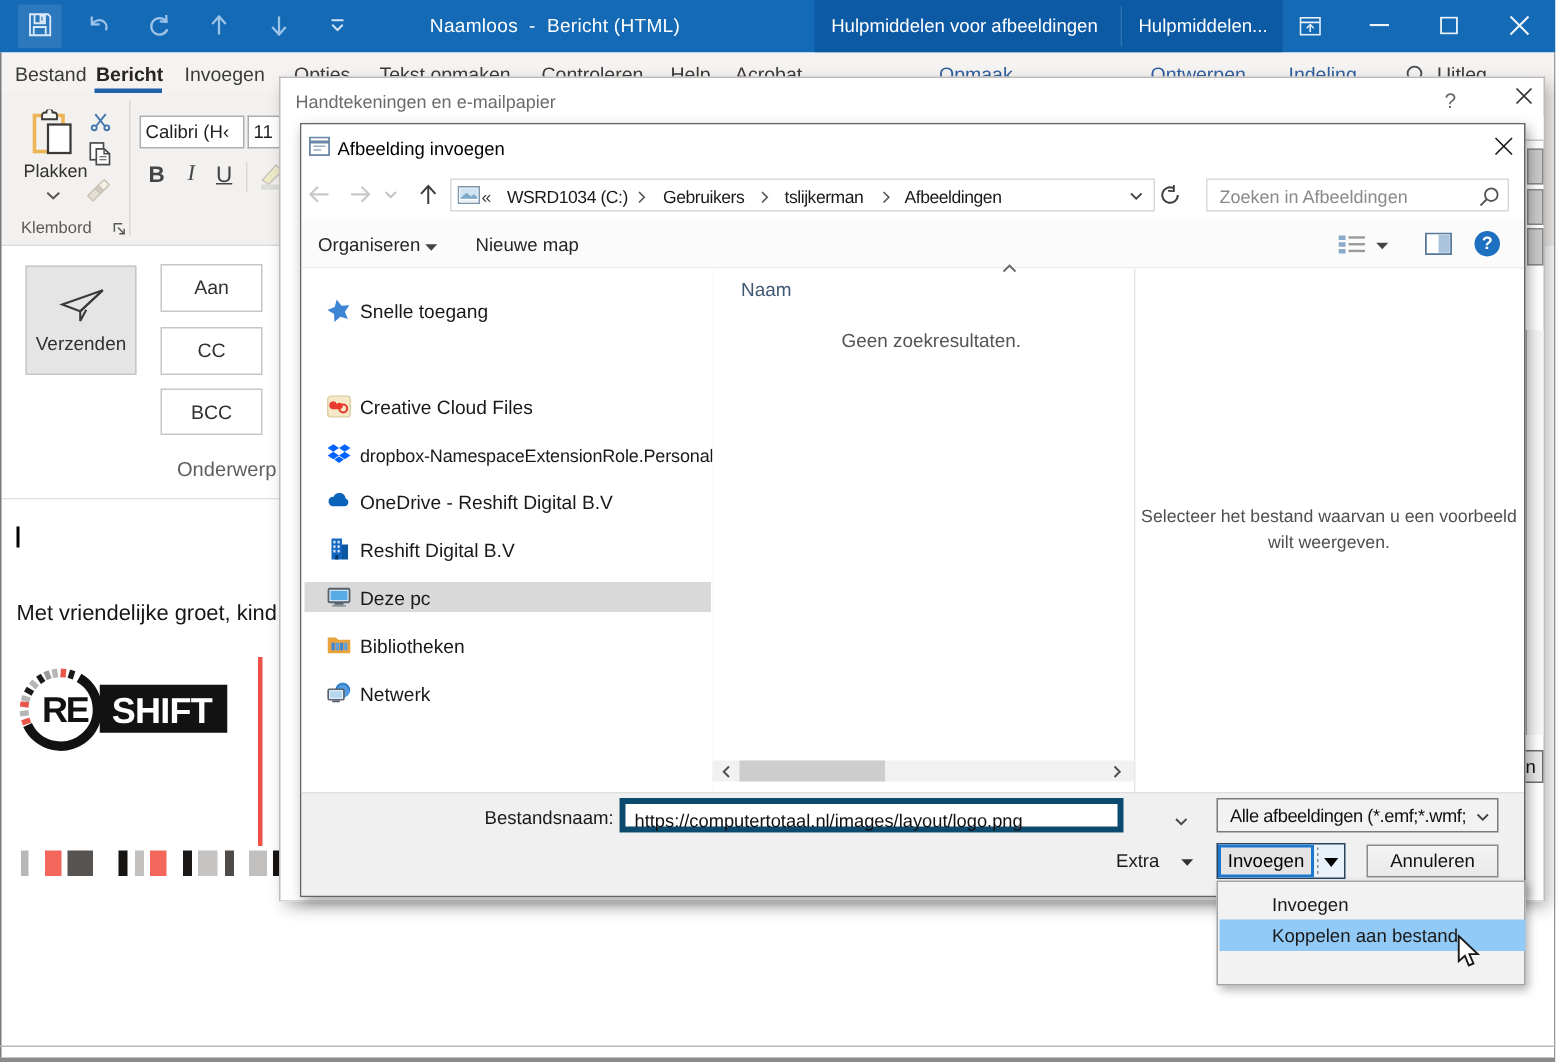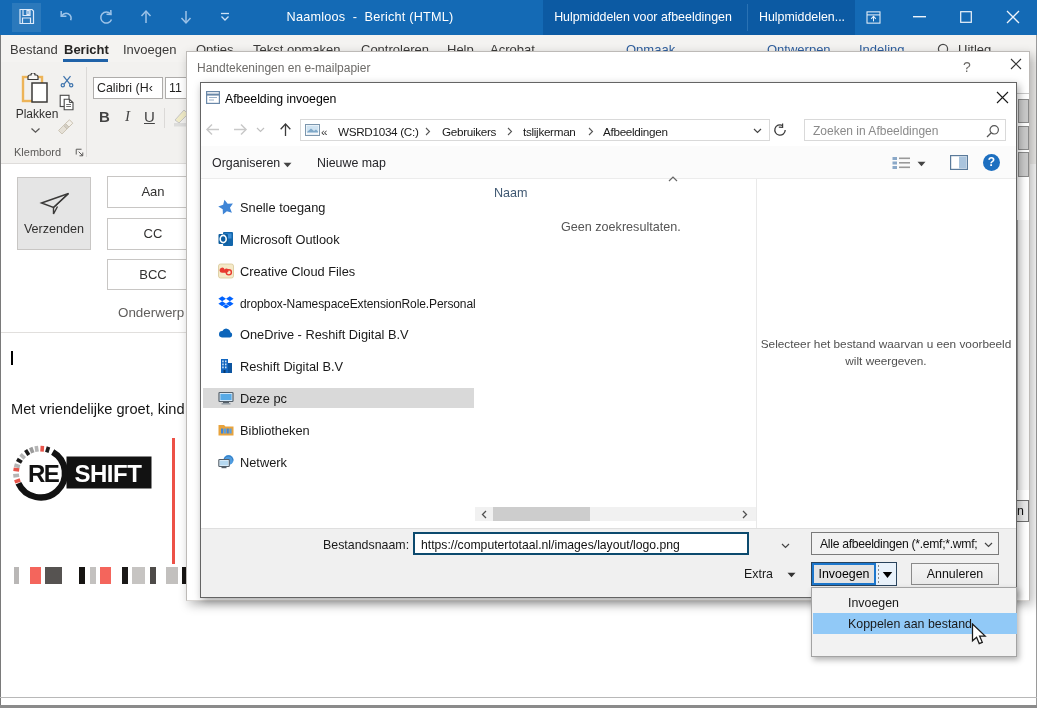--- a/index.html
+++ b/index.html
@@ -20,21 +20,21 @@
 .tab { top:7px; font-size:13px; color:#3b3a39; white-space:nowrap; }
 .tabblue { color:#2f5f9e; }
 #berunder { left:62px; top:24px; width:45px; height:3px; background:#1f62a8; }
 
 
 #ribbon { left:1px; top:62px; width:1035px; height:102px; background:#f2f1ef; border-bottom:1px solid #dedcda; }
 .rlbl { font-size:11px; color:#5c5a58; }
 
 
 #compose { left:1px; top:164px; width:185px; height:169px; background:#fff; border-bottom:1px solid #e1dfdd; }
-.fieldbtn { left:106px; width:92px; border:1px solid #c8c6c4; background:#fff; font-size:13px; color:#323130; text-align:center; }
+.fieldbtn { left:106px; width:68px; border:1px solid #c8c6c4; background:#fff; font-size:13px; color:#323130; text-align:center; }
 #verzenden { left:16px; top:13px; width:74px; height:73px; border:1px solid #c8c6c4; background:#e5e5e5; text-align:center; }
 #verzenden .vt { position:static; margin-top:44px; font-size:12.6px; color:#323130; }
 
 
 #mailbody { left:1px; top:333px; width:185px; height:364px; background:#fff; }
 
 
 #winL { left:0; top:35px; width:1px; height:670px; background:#7a7a7a; }
 #winR { left:1036px; top:35px; width:1px; height:670px; background:#9a9a9a; }
 #winB { left:0; top:705px; width:1037px; height:3px; background:#8b8b8b; }
@@ -353,29 +353,20 @@
       <div style="left:782px;top:8px;width:17px;height:17px;text-align:center;font-size:12px;font-weight:bold;color:#fff;line-height:17px;">?</div>
     </div>
     <div style="left:274px;top:96px;width:1px;height:349px;background:#ebebeb;"></div>
     <div id="sidebar">
       <div class="sbitem" style="top:13px;">
           <div class="lb">Snelle toegang</div>
         <svg class="sbico" viewBox="0 0 16 16">
             <path d="M8 0.5 L10.3 5.2 L15.5 6 L11.7 9.6 L12.6 14.8 L8 12.3 L3.4 14.8 L4.3 9.6 L0.5 6 L5.7 5.2 Z" fill="#3f85d6" transform="rotate(-12 8 8)"></path>
           </svg>
         </div>
-      <div class="sbitem" style="top:45px;">
-          <div class="lb">Microsoft Outlook</div>
-        <svg class="sbico" viewBox="0 0 16 16">
-            <rect x="5" y="1" width="10" height="14" rx="1" fill="#1266ab"></rect>
-            <rect x="6.5" y="2.5" width="7" height="5" fill="#3e90d8"></rect>
-            <rect x="0.5" y="3" width="9.5" height="10" rx="1" fill="#0d5d9e"></rect>
-            <ellipse cx="5.2" cy="8" rx="3" ry="3.6" fill="none" stroke="#fff" stroke-width="1.6"></ellipse>
-          </svg>
-        </div>
       <div class="sbitem" style="top:77px;">
           <div class="lb">Creative Cloud Files</div>
         <svg class="sbico" viewBox="0 0 16 16">
             <rect x="0.5" y="1" width="15" height="14" rx="2" fill="#f5e9c8" stroke="#d8c898" stroke-width="0.8"></rect>
             <path d="M4.2 9.8 a2.6 2.6 0 1 1 2.4 -3.4 a2.2 2.2 0 1 1 2.2 3.4 Z" fill="#e83a30"></path>
             <circle cx="10.8" cy="9.3" r="2.6" fill="none" stroke="#e83a30" stroke-width="1.4"></circle>
           </svg>
         </div>
       <div class="sbitem" style="top:109px;">
           <div class="lb" style="font-size:12px;letter-spacing:-0.1px;top:9px;">dropbox-NamespaceExtensionRole.Personal</div>
@@ -455,21 +446,21 @@
           </svg>
         <div style="left:18px;top:0;width:97px;height:14px;background:#cdcdcd;"></div>
       </div>
     </div>
     <div id="preview">
       <div style="left:-8px;top:157px;width:276px;text-align:center;font-size:11.8px;color:#4f4f4f;line-height:16.5px;">Selecteer het bestand waarvan u een voorbeeld<br>wilt weergeven.</div>
       <div style="left:0;top:0;width:1px;height:349px;background:#e9e9e9;"></div>
     </div>
     <div id="botpanel">
       <div style="left:122px;top:9px;font-size:12.4px;color:#1a1a1a;">Bestandsnaam:</div>
-      <div style="left:212px;top:3px;width:336px;height:23px;background:#fff;border:2px solid #0c4a6e;">
+      <div style="left:212px;top:3px;width:336px;height:23px;background:#fff;border:4px solid #0c4a6e;">
         <div style="left:6px;top:4px;font-size:12.2px;color:#111;white-space:nowrap;">https://computertotaal.nl/images/layout/logo.png</div>
         <svg style="position:absolute;left:366px;top:9px;" width="9" height="6" viewBox="0 0 9 6" fill="none" stroke="#444" stroke-width="1.2">
             <path d="M1 1 L4.5 4.5 L8 1"></path>
           </svg>
       </div>
       <div style="left:610px;top:3px;width:188px;height:23px;background:#f2f2f2;border:1px solid #7a7a7a;">
         <div style="left:8px;top:4px;font-size:12.2px;color:#111;white-space:nowrap;overflow:hidden;width:162px;letter-spacing:-0.3px;">Alle afbeeldingen (*.emf;*.wmf;</div>
         <svg style="position:absolute;left:172px;top:9px;" width="9" height="6" viewBox="0 0 9 6" fill="none" stroke="#444" stroke-width="1.2">
             <path d="M1 1 L4.5 4.5 L8 1"></path>
           </svg>

